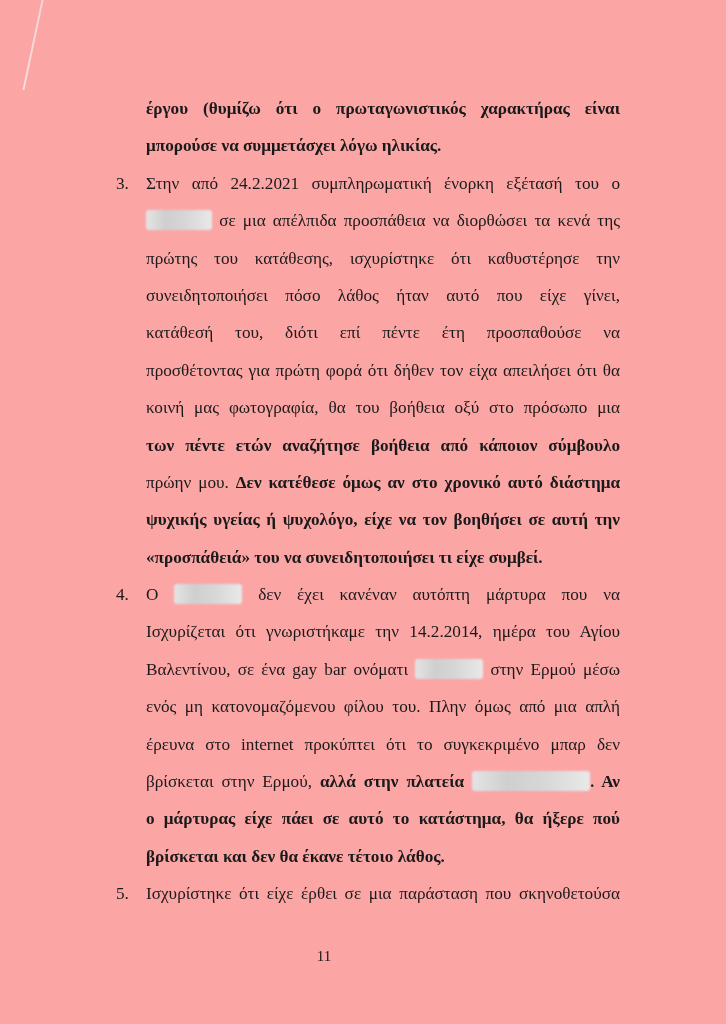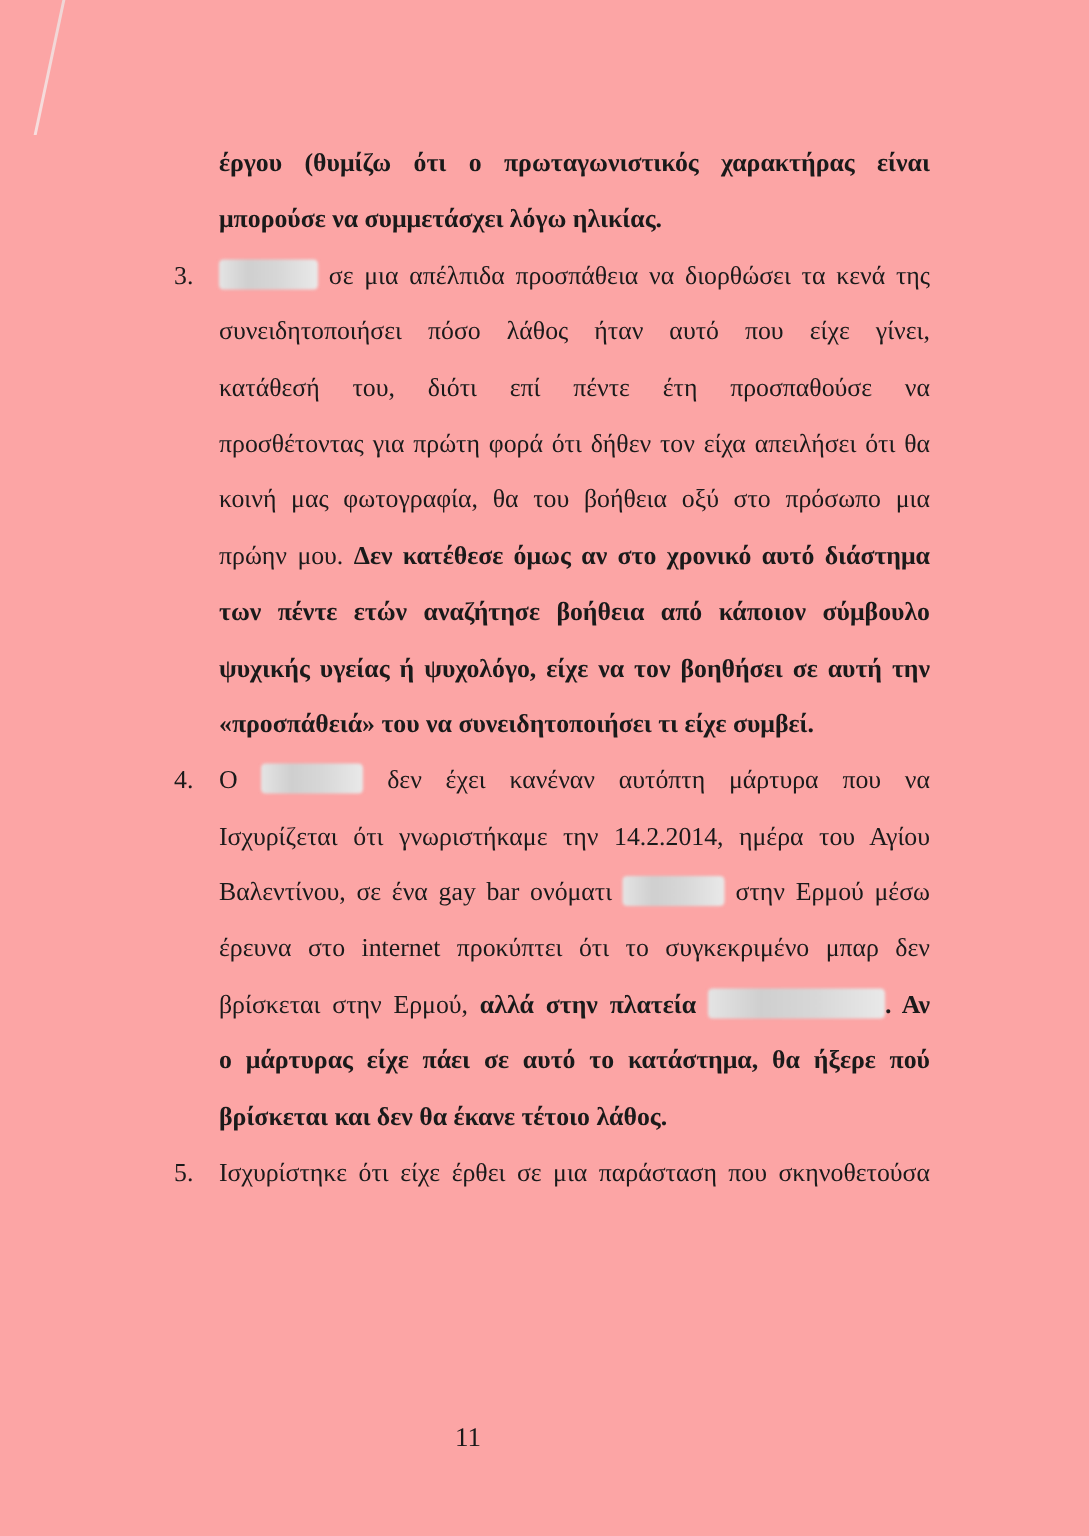--- a/index.html
+++ b/index.html
@@ -64,54 +64,58 @@
     background: linear-gradient(90deg, #e4e4e4, #cfcfcf 30%, #d7d7d7 60%, #e9e9e9);
     filter: blur(1.2px);
     border-radius: 3px;
   }
   .page-number {
     position: absolute;
     left: 0;
     width: 624px;
     top: 948px;
     text-align: center;
-    font-size: 18px;
+    font-size: 15px;
+    padding-left: 12px;
   }
 </style>
 </head>
 <body>
 
 <div class="page">
   <div class="edge-line"></div>
 
   <div class="content">
 
     <div>
       <span class="line"><b>έργου (θυμίζω ότι ο πρωταγωνιστικός χαρακτήρας είναι</b></span>
       <span class="line last"><b>μπορούσε να συμμετάσχει λόγω ηλικίας.</b></span>
     </div>
 
     <div class="item">
       <span class="num">3.</span>
+      <span class="line">Στην από 24.2.2021 συμπληρωματική ένορκη εξέτασή του ο</span>
       <span class="line"><span class="redact" style="width:66px"></span> <span>σε μια απέλπιδα προσπάθεια να διορθώσει τα κενά της</span></span>
+      <span class="line">πρώτης του κατάθεσης, ισχυρίστηκε ότι καθυστέρησε την</span>
       <span class="line">συνειδητοποιήσει πόσο λάθος ήταν αυτό που είχε γίνει,</span>
       <span class="line">κατάθεσή του, διότι επί πέντε έτη προσπαθούσε να</span>
       <span class="line">προσθέτοντας για πρώτη φορά ότι δήθεν τον είχα απειλήσει ότι θα</span>
       <span class="line">κοινή μας φωτογραφία, θα του βοήθεια οξύ στο πρόσωπο μια</span>
+      <span class="line"><b>των πέντε ετών αναζήτησε βοήθεια από κάποιον σύμβουλο</b></span>
       <span class="line"><span>πρώην μου. </span><b>Δεν κατέθεσε όμως αν στο χρονικό αυτό διάστημα</b></span>
-      <span class="line"><b>των πέντε ετών αναζήτησε βοήθεια από κάποιον σύμβουλο</b></span>
       <span class="line"><b>ψυχικής υγείας ή ψυχολόγο, είχε να τον βοηθήσει σε αυτή την</b></span>
       <span class="line last"><b>«προσπάθειά» του να συνειδητοποιήσει τι είχε συμβεί.</b></span>
     </div>
 
     <div class="item">
       <span class="num">4.</span>
       <span class="line"><span>Ο</span> <span class="redact" style="width:68px"></span> <span>δεν έχει κανέναν αυτόπτη μάρτυρα που να</span></span>
       <span class="line">Ισχυρίζεται ότι γνωριστήκαμε την 14.2.2014, ημέρα του Αγίου</span>
       <span class="line"><span>Βαλεντίνου, σε ένα gay bar ονόματι</span> <span class="redact" style="width:68px"></span> <span>στην Ερμού μέσω</span></span>
+      <span class="line">ενός μη κατονομαζόμενου φίλου του. Πλην όμως από μια απλή</span>
       <span class="line">έρευνα στο internet προκύπτει ότι το συγκεκριμένο μπαρ δεν</span>
       <span class="line"><span>βρίσκεται στην Ερμού, </span><b>αλλά στην πλατεία</b> <span class="redact" style="width:118px"></span><b>. Αν</b></span>
       <span class="line"><b>ο μάρτυρας είχε πάει σε αυτό το κατάστημα, θα ήξερε πού</b></span>
       <span class="line last"><b>βρίσκεται και δεν θα έκανε τέτοιο λάθος.</b></span>
     </div>
 
     <div class="item">
       <span class="num">5.</span>
       <span class="line">Ισχυρίστηκε ότι είχε έρθει σε μια παράσταση που σκηνοθετούσα</span>
 

